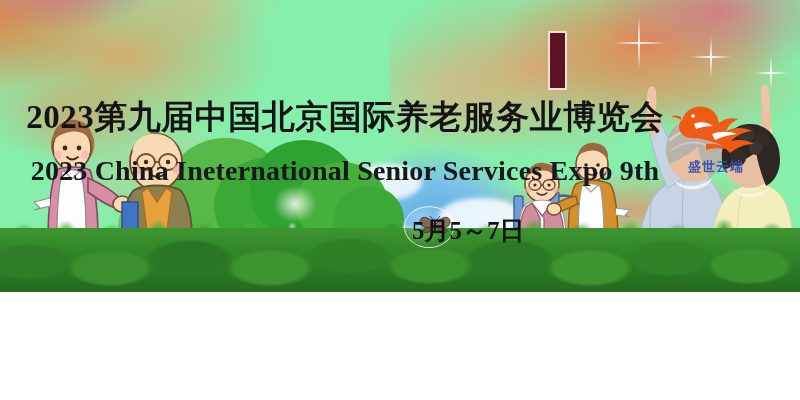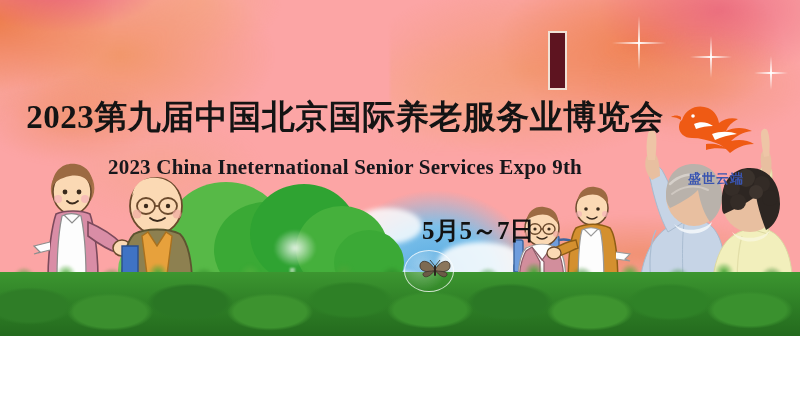--- a/index.html
+++ b/index.html
@@ -1,22 +1,22 @@
 <!DOCTYPE html>
 <html><head>
 <meta charset="utf-8">
 <style>
   html,body{margin:0;padding:0;background:#fff;}
   body{font-family:"Liberation Serif",serif;}
 
   .banner{
     position:relative;
-    width:800px;height:336px;
+    width:800px;height:292px;
     overflow:hidden;
-    background:#fca5a5;
+    background:#86efac;
   }
 
   
   .wash{position:absolute;pointer-events:none;}
 
   .wash-tl{
     left:-130px;top:-120px;width:520px;height:330px;
     background:
       radial-gradient(ellipse 150px 80px at 190px 95px, rgba(226,72,118,.80), rgba(226,72,118,0) 72%),
       radial-gradient(ellipse 175px 100px at 120px 140px, rgba(234,118,60,.86), rgba(234,118,60,0) 72%),
@@ -176,39 +176,39 @@
     position:absolute;left:0;top:95px;width:690px;
     text-align:center;
     font-family:"Liberation Serif",serif;
     font-size:33px;font-weight:bold;color:#141414;
     letter-spacing:.5px;white-space:nowrap;
   }
   .title-en{
     position:absolute;left:0;top:155px;width:690px;
     text-align:center;
     font-family:"Liberation Serif",serif;
-    font-size:21px;font-weight:bold;color:#17171c;
+    font-size:28px;font-weight:bold;color:#17171c;
     letter-spacing:.2px;white-space:nowrap;
   }
   .venue{
     position:absolute;left:140px;top:214px;
     font-family:"Liberation Serif",serif;
     font-size:25px;font-weight:bold;color:#121212;white-space:nowrap;
   }
   .dates{
-    position:absolute;left:422px;top:214px;
+    position:absolute;left:412px;top:214px;
     font-family:"Liberation Serif",serif;
     font-size:25px;font-weight:bold;color:#121212;white-space:nowrap;text-align:right;
   }
 
   
   .logo{position:absolute;left:668px;top:100px;width:96px;height:84px;}
   .logo-mark{position:absolute;left:0;top:0;width:96px;height:58px;}
   .logo-text{
-    position:absolute;left:0;top:70px;width:96px;text-align:center;
+    position:absolute;left:0;top:58px;width:96px;text-align:center;
     font-family:"Liberation Serif",serif;
     font-size:13px;font-weight:bold;color:#3a55b0;letter-spacing:1px;
   }
 
   
   .marker{
     position:absolute;left:548px;top:31px;width:15px;height:55px;
     background:#5e1420;border:2px solid #f1e2d6;
   }
 </style>

